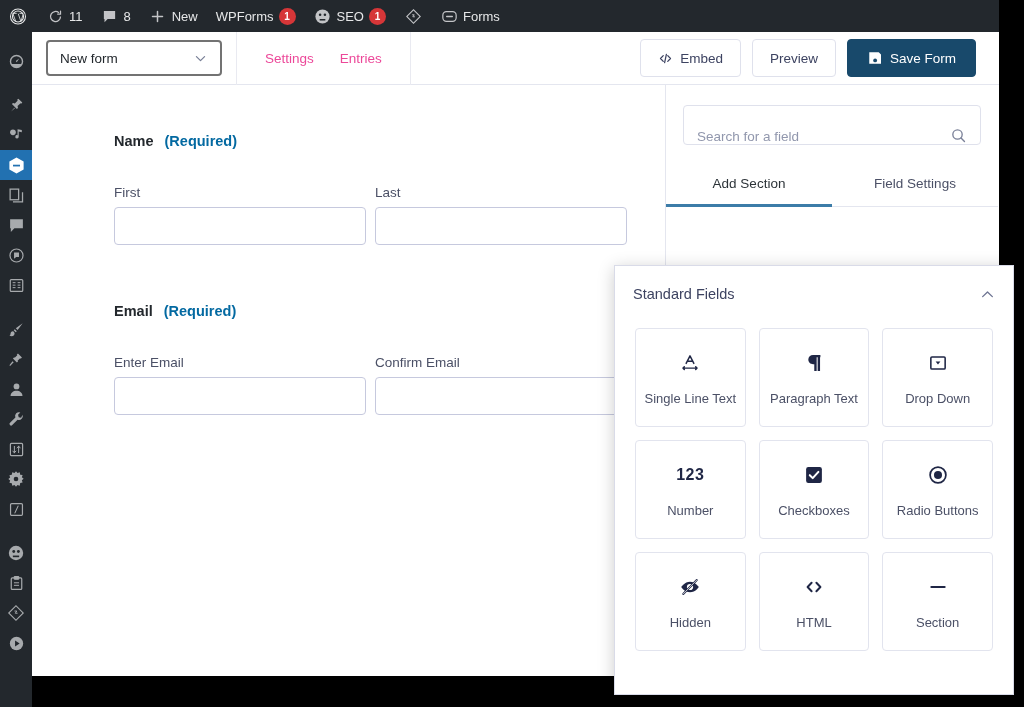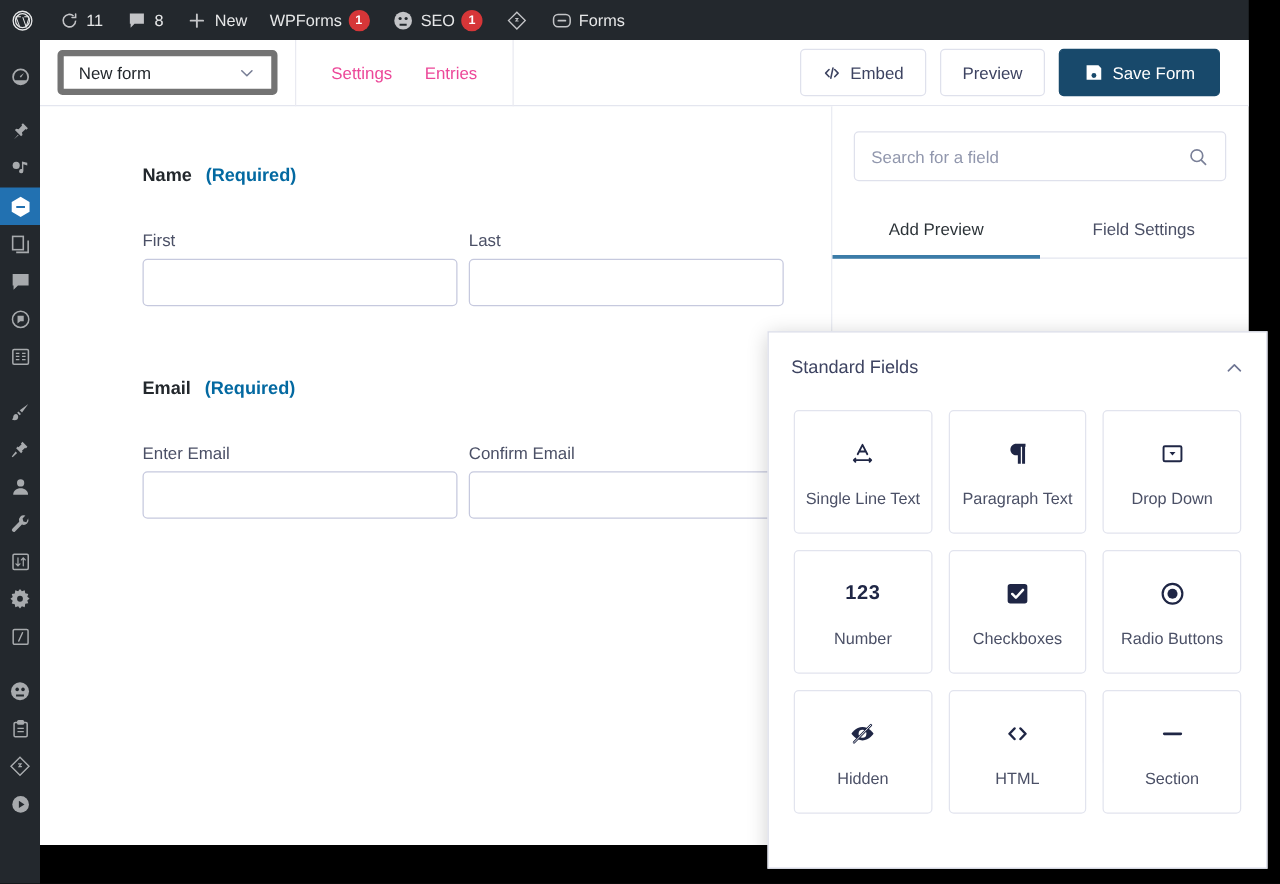--- a/index.html
+++ b/index.html
@@ -58,21 +58,21 @@
   
   .toolbar {
     position: relative; height: 53px; background: #fff;
     border-bottom: 1px solid #e4e6ef; display: flex; align-items: center;
   }
   .form-select-wrap {
     width: 205px; display: flex; align-items: center; height: 53px;
     padding: 0 14px; border-right: 1px solid #e9eaf1;
   }
   .form-select {
-    width: 190px; height: 36px; border: 5px solid #737373; border-radius: 4px;
+    width: 190px; height: 36px; border: 2px solid #737373; border-radius: 4px;
     display: flex; align-items: center; justify-content: space-between;
     padding: 0 12px; font-size: 13.5px; color: #23282d; cursor: pointer;
     background: #fff;
     gap: 28px;
   }
   .form-select .chev { color: #777e95; display: flex; }
   .tabs-left {
     display: flex; align-items: center; height: 53px; gap: 6px;
     padding: 0 18px; border-right: 1px solid #e9eaf1;
   }
@@ -110,21 +110,21 @@
   .finput {
     width: 100%; height: 38px; border: 1px solid #c6c9de; border-radius: 4px;
     background: #fff; cursor: text;
   }
 
   
   .rpanel { width: 332px; background: #fff; position: relative; }
   .search-wrap { padding: 20px 17px 0 17px; }
   .search-box {
     height: 40px; border: 1px solid #dfe1ec; border-radius: 4px;
-    display: flex; align-items: center; padding: 0 13px;
+    display: flex; align-items: flex-end; padding: 0 13px;
   }
   .search-box input {
     flex: 1; border: 0; outline: 0; font-size: 13.5px; color: #3d4361;
     font-family: "Liberation Sans", sans-serif; background: transparent;
   }
   .search-box input::placeholder { color: #9197ad; }
   .search-box .sico { color: #7a8098; display: flex; }
   .ptabs {
     display: flex; margin-top: 20px; border-bottom: 1px solid #e4e6ef;
   }
@@ -519,21 +519,21 @@
             <span class="sico">
               <svg width="17" height="17" viewBox="0 0 24 24" fill="none" stroke="currentColor" stroke-width="1.9" stroke-linecap="round">
                 <circle cx="10.6" cy="10.6" r="6.6"></circle>
                   <path d="M15.6 15.6 20.4 20.4"></path>
               </svg>
             </span>
           </div>
         </div>
 
         <div class="ptabs">
-          <div class="ptab active">Add Preview</div>
+          <div class="ptab active">Add Section</div>
           <div class="ptab">Field Settings</div>
         </div>
 
       </div>
     </div>
   </div>
 
   <div class="stdpanel">
     <div class="std-head">
       <span class="std-title">Standard Fields</span>

